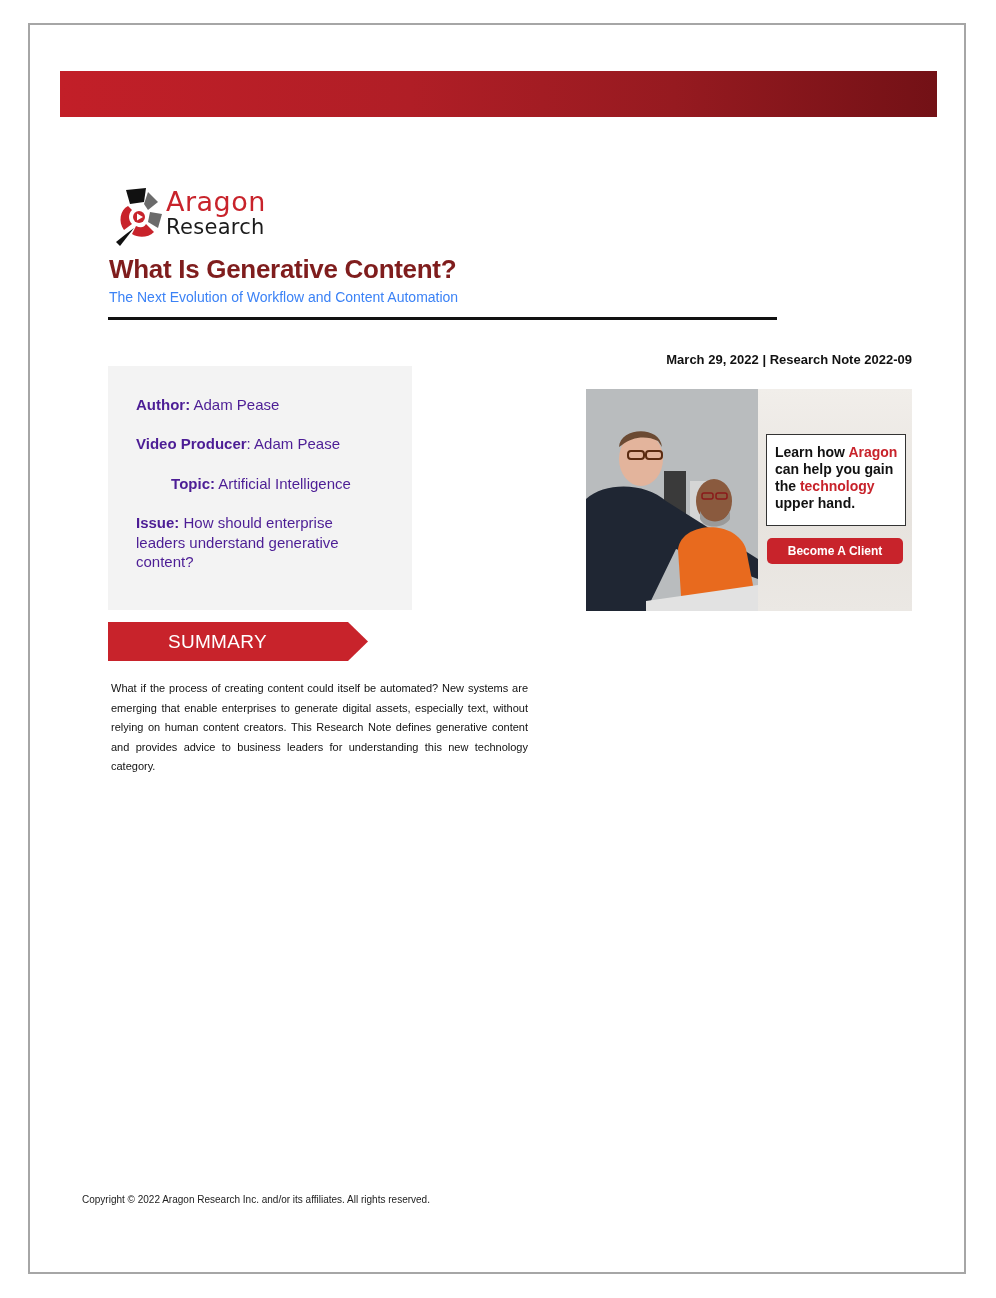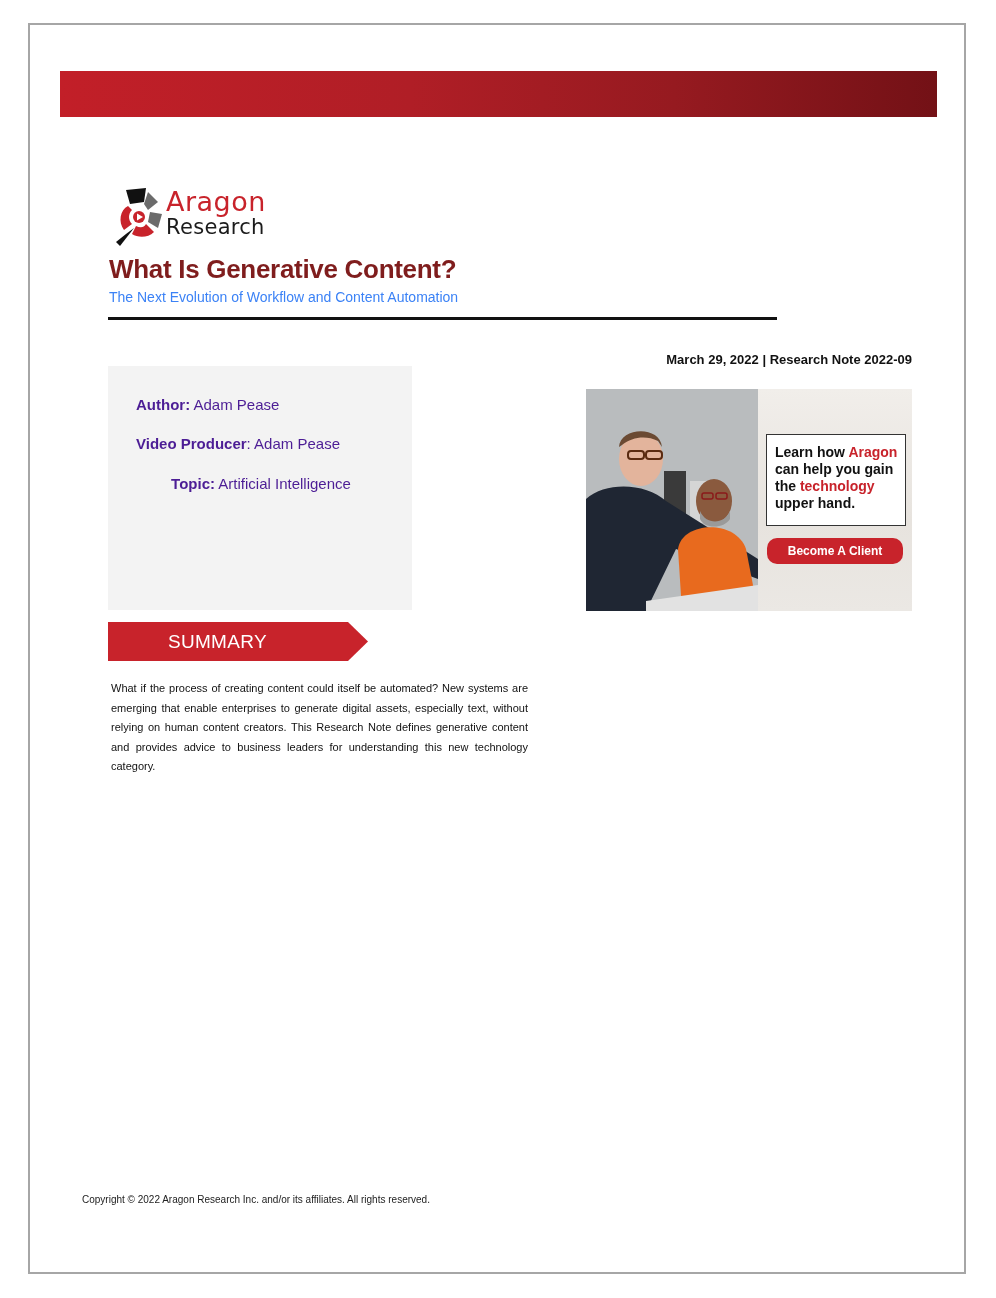--- a/index.html
+++ b/index.html
@@ -19,21 +19,21 @@
   .info-row b { font-weight:bold; }
   .summary-tab { position:absolute; left:108px; top:622px; width:260px; height:39px; }
   .summary-tab svg { position:absolute; left:0; top:0; }
   .summary-label { position:absolute; left:60px; top:9px; font-size:19px; color:#fff; letter-spacing:0.3px; }
   .summary-text { position:absolute; left:111px; top:679px; width:417px; font-size:11px; line-height:19.5px; text-align:justify; color:#111; }
   .ad { position:absolute; left:586px; top:389px; width:326px; height:222px; overflow:hidden; background:#d9d6d2; }
   .ad-photo { position:absolute; left:0; top:0; width:172px; height:222px; background:linear-gradient(160deg,#bfc2c4 0%,#9fa3a6 40%,#8a8e90 100%); }
   .ad-right { position:absolute; left:172px; top:0; width:154px; height:222px; background:linear-gradient(180deg,#f1eeea 0%,#e7e3de 60%,#ebe8e4 100%); }
   .ad-card { position:absolute; left:180px; top:45px; width:140px; height:92px; background:#fff; border:1px solid #333; box-sizing:border-box; padding:9px 0 0 8px; font-size:14px; font-weight:bold; line-height:17px; color:#111; }
   .ad-card .red { color:#c8232b; }
-  .ad-button { position:absolute; left:181px; top:149px; width:136px; height:26px; background:#c8232b; border-radius:10px; color:#fff; font-size:12px; font-weight:bold; text-align:center; line-height:26px; }
+  .ad-button { position:absolute; left:181px; top:149px; width:136px; height:26px; background:#c8232b; border-radius:5px; color:#fff; font-size:12px; font-weight:bold; text-align:center; line-height:26px; }
   .copyright { position:absolute; left:82px; top:1194px; font-size:10px; color:#222;text-align:center; }
 </style>
 </head>
 <body>
 
 <div class="page-frame"></div>
 <div class="top-band"></div>
 
 <div class="logo">
   <svg width="50" height="58" viewBox="0 0 50 58">
@@ -54,20 +54,21 @@
 <div class="title">What Is Generative Content?</div>
 <div class="subtitle">The Next Evolution of Workflow and Content Automation</div>
 <div class="title-rule"></div>
 
 <div class="dateline">March 29, 2022 | Research Note 2022-09</div>
 
 <div class="info-box">
   <div class="info-row" style="top:29px;"><b>Author:</b><span> Adam Pease</span></div>
   <div class="info-row" style="top:68px;"><b>Video Producer</b><span>: Adam Pease</span></div>
   <div class="info-row" style="top:108px;text-align:center;"><b>Topic:</b><span> Artificial Intelligence</span></div>
+  <div class="info-row" style="top:147px; width:235px;"><b>Issue:</b><span> How should enterprise leaders understand generative content?</span></div>
 </div>
 
 <div class="summary-tab">
   <svg width="260" height="39" viewBox="0 0 260 39">
     <polygon points="0,0 240,0 260,19.5 240,39 0,39" fill="#c8232b"></polygon>
   </svg>
   <span class="summary-label">SUMMARY</span>
 </div>
 
 <div class="summary-text">What if the process of creating content could itself be automated? New systems are emerging that enable enterprises to generate digital assets, especially text, without relying on human content creators. This Research Note defines generative content and provides advice to business leaders for understanding this new technology category.</div>

